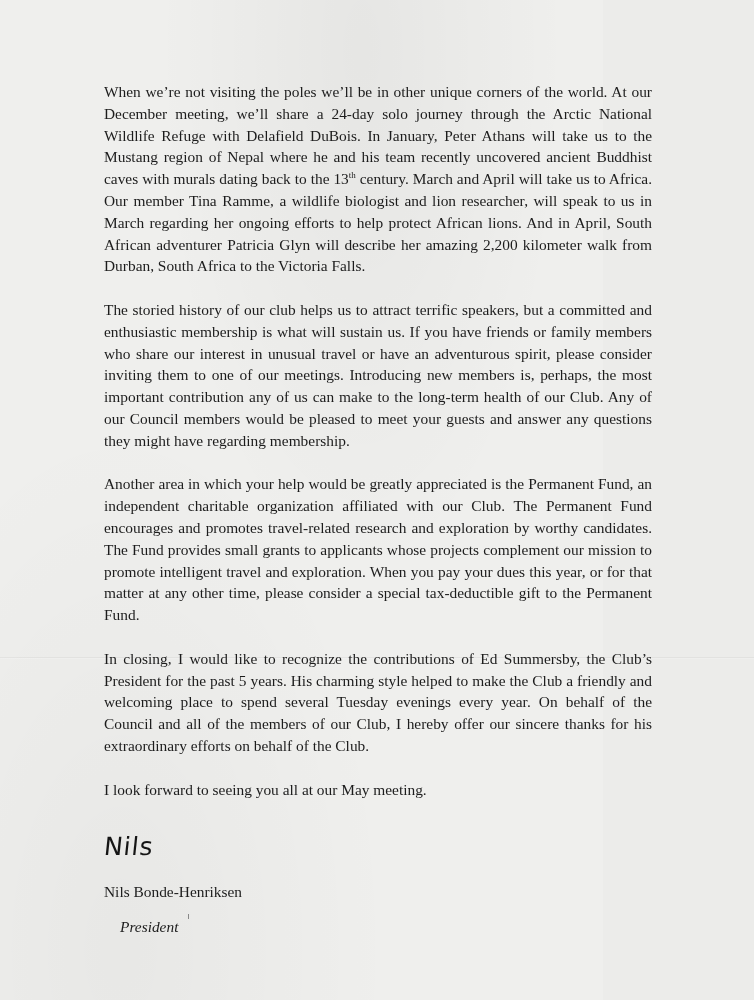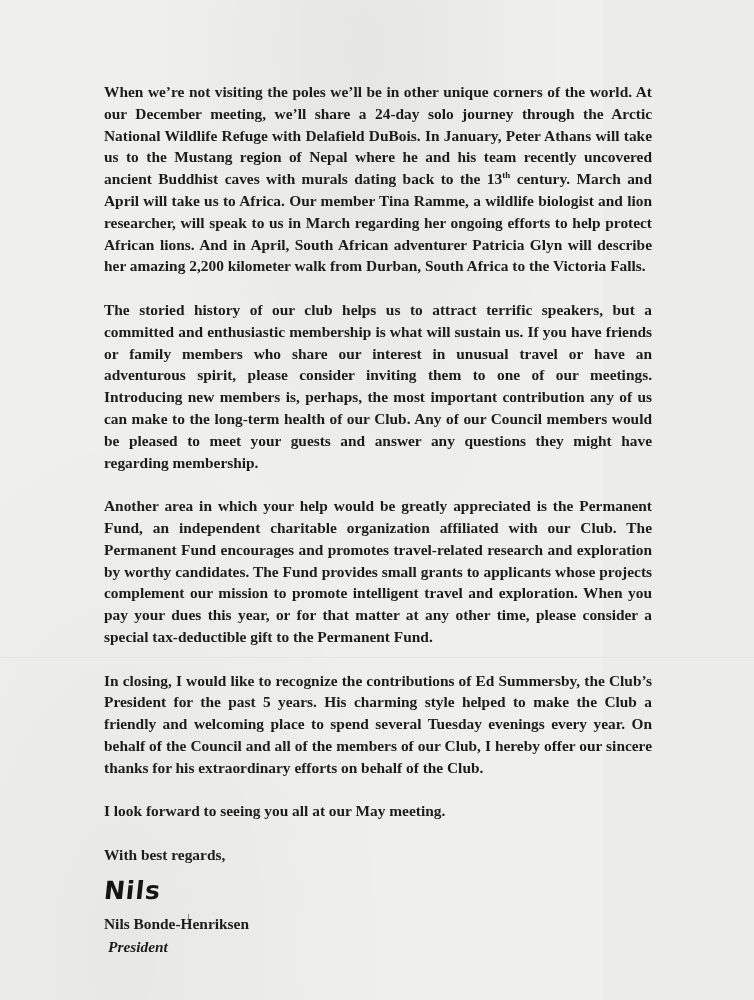--- a/index.html
+++ b/index.html
@@ -16,21 +16,20 @@
       color: #1c1c1c;
     }
     .paper {
       position: absolute;
       left: 0; top: 0;
       width: 603px; height: 1000px;
       background:
         radial-gradient(ellipse at 60% 5%, rgba(0,0,0,0.04), transparent 40%),
         radial-gradient(ellipse at 20% 95%, rgba(0,0,0,0.03), transparent 40%),
         #efefed;
-      font-weight: bold;
     }
     .fold-line {
       position: absolute;
       left: 0;
       width: 754px;
       top: 657px;
       height: 2px;
       background: linear-gradient(to bottom, rgba(0,0,0,0.07), rgba(255,255,255,0.5));
     }
     .letter {
@@ -61,25 +60,25 @@
       margin: 10px 0 0 0;
       font-family: "DejaVu Sans", sans-serif;
       font-size: 25px;
       line-height: 30px;
       letter-spacing: 1px;
       color: #151515;
       transform: skewX(-6deg);
       display: inline-block;
     }
     .name {
-      margin: 8px 0 0 0;
+      margin: 20px 0 0 0;
       line-height: 19px;
     }
     .title {
-      margin: 4px;
+      margin: 16px;
       font-style: italic;
       line-height: 19px;
     }
     .stray-mark {
       position: absolute;
       left: 188px;
       top: 914px;
       width: 1px;
       height: 5px;
       background: #888;
@@ -95,21 +94,20 @@
     <p class="para"><span>When we’re not visiting the poles we’ll be in other unique corners of the world. At our December meeting, we’ll share a 24-day solo journey through the Arctic National Wildlife Refuge with Delafield DuBois. In January, Peter Athans will take us to the Mustang region of Nepal where he and his team recently uncovered ancient Buddhist caves with murals dating back to the 13</span><sup>th</sup><span> century. March and April will take us to Africa. Our member Tina Ramme, a wildlife biologist and lion researcher, will speak to us in March regarding her ongoing efforts to help protect African lions. And in April, South African adventurer Patricia Glyn will describe her amazing 2,200 kilometer walk from Durban, South Africa to the Victoria Falls.</span></p>
 
     <p class="para">The storied history of our club helps us to attract terrific speakers, but a committed and enthusiastic membership is what will sustain us. If you have friends or family members who share our interest in unusual travel or have an adventurous spirit, please consider inviting them to one of our meetings. Introducing new members is, perhaps, the most important contribution any of us can make to the long-term health of our Club. Any of our Council members would be pleased to meet your guests and answer any questions they might have regarding membership.</p>
 
     <p class="para">Another area in which your help would be greatly appreciated is the Permanent Fund, an independent charitable organization affiliated with our Club. The Permanent Fund encourages and promotes travel-related research and exploration by worthy candidates. The Fund provides small grants to applicants whose projects complement our mission to promote intelligent travel and exploration. When you pay your dues this year, or for that matter at any other time, please consider a special tax-deductible gift to the Permanent Fund.</p>
 
     <p class="para">In closing, I would like to recognize the contributions of Ed Summersby, the Club’s President for the past 5 years. His charming style helped to make the Club a friendly and welcoming place to spend several Tuesday evenings every year. On behalf of the Council and all of the members of our Club, I hereby offer our sincere thanks for his extraordinary efforts on behalf of the Club.</p>
 
     <p class="closing">I look forward to seeing you all at our May meeting.</p>
 
-    <p class="regards">With best regards,</p>
 
     <div class="signature">Nils</div>
 
     <p class="name">Nils Bonde-Henriksen</p>
     <p class="title">President</p>
   </div>
 
   <div class="stray-mark"></div>
 </div>
 

